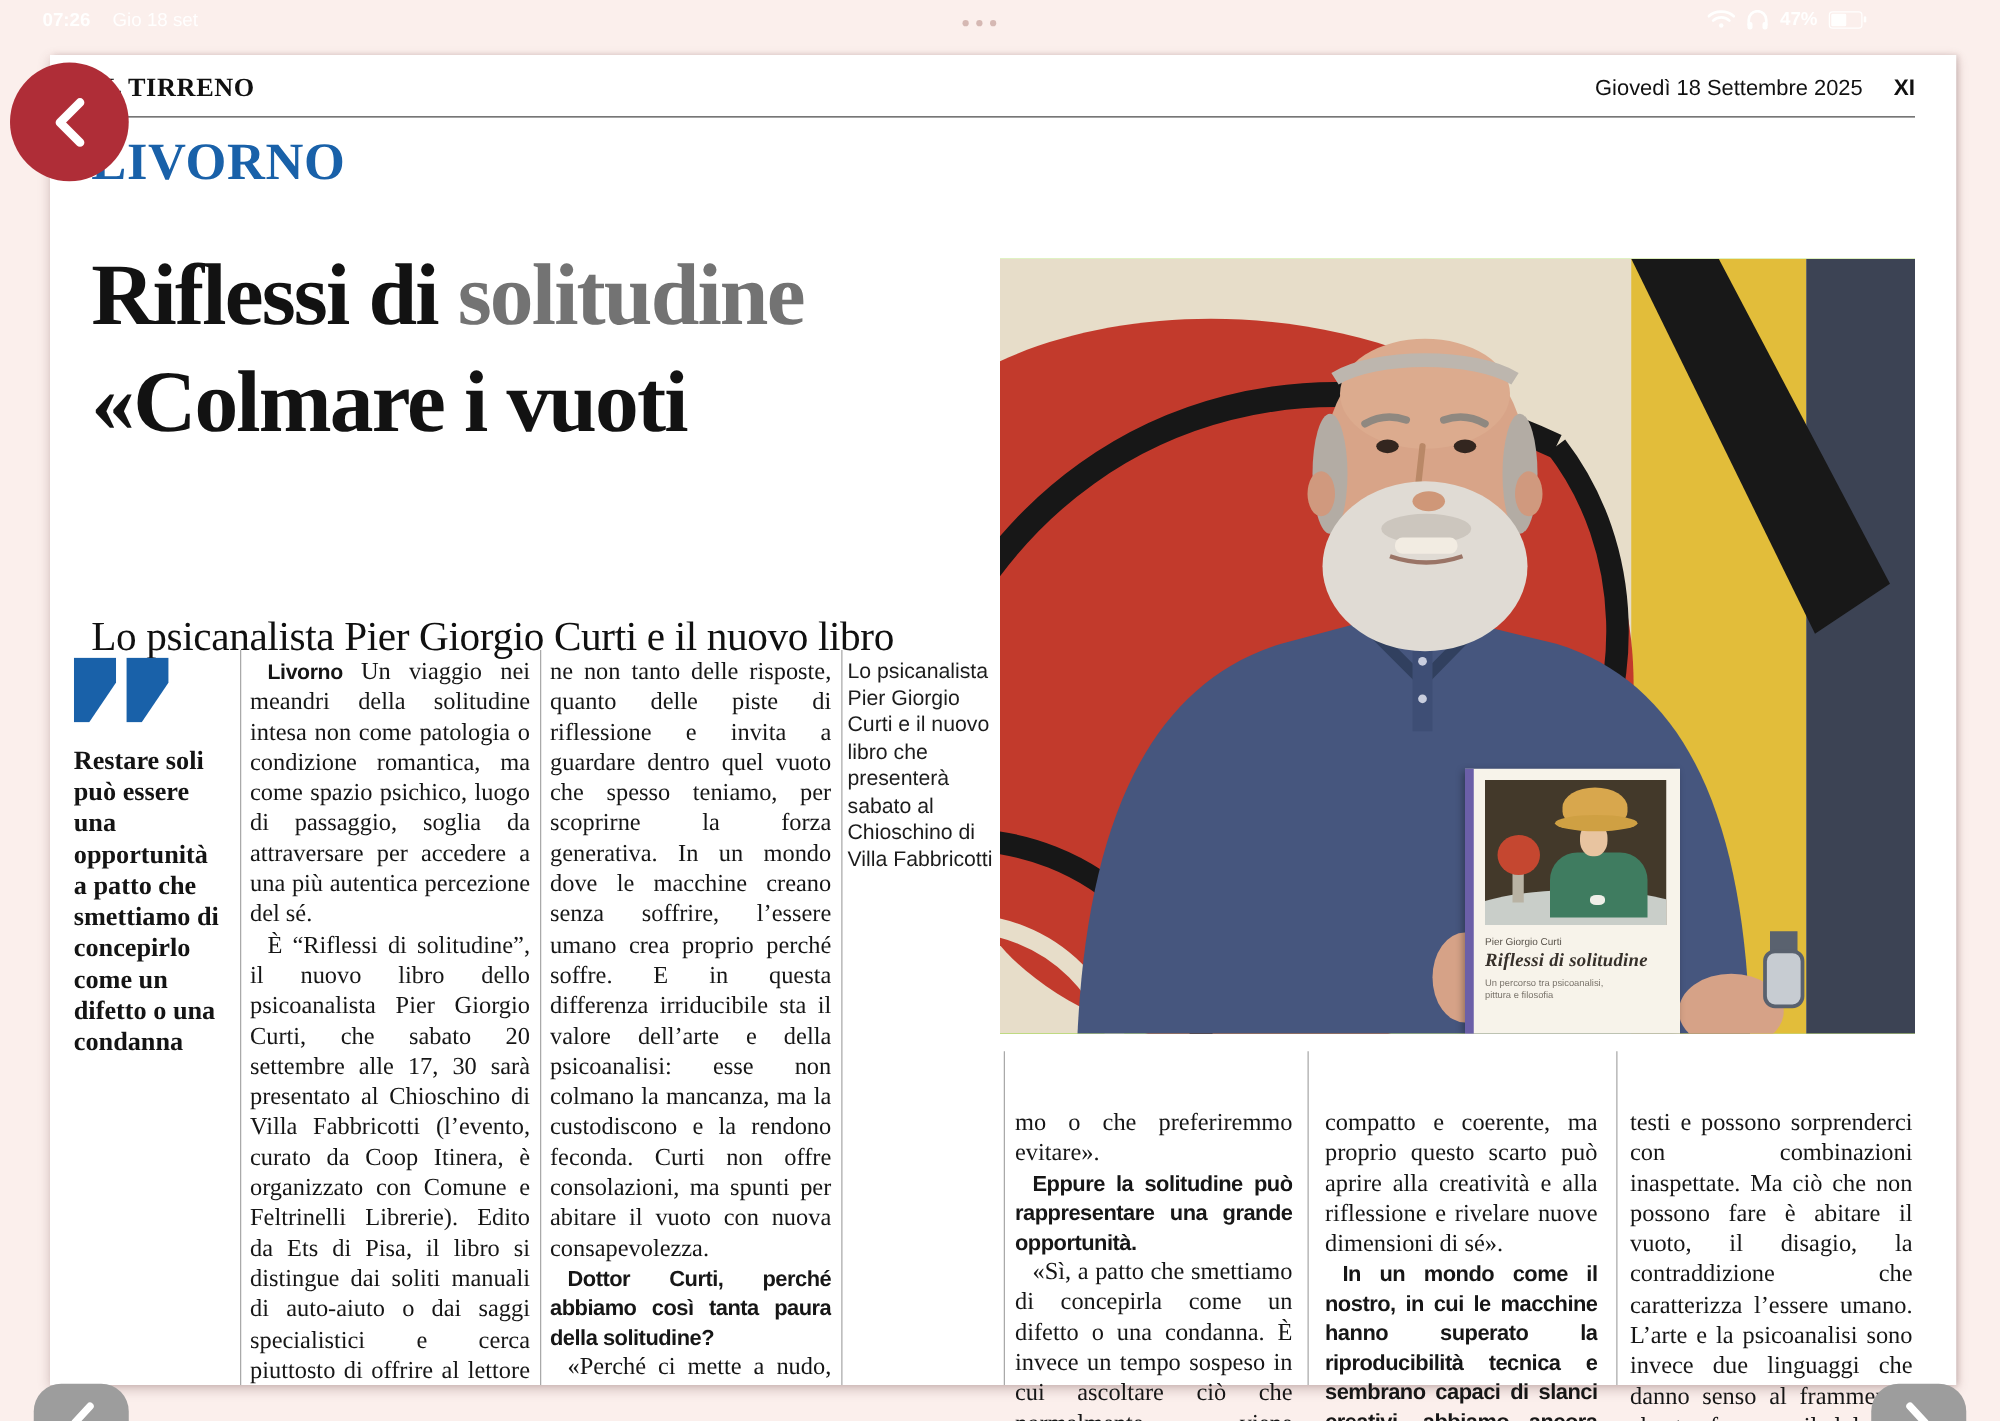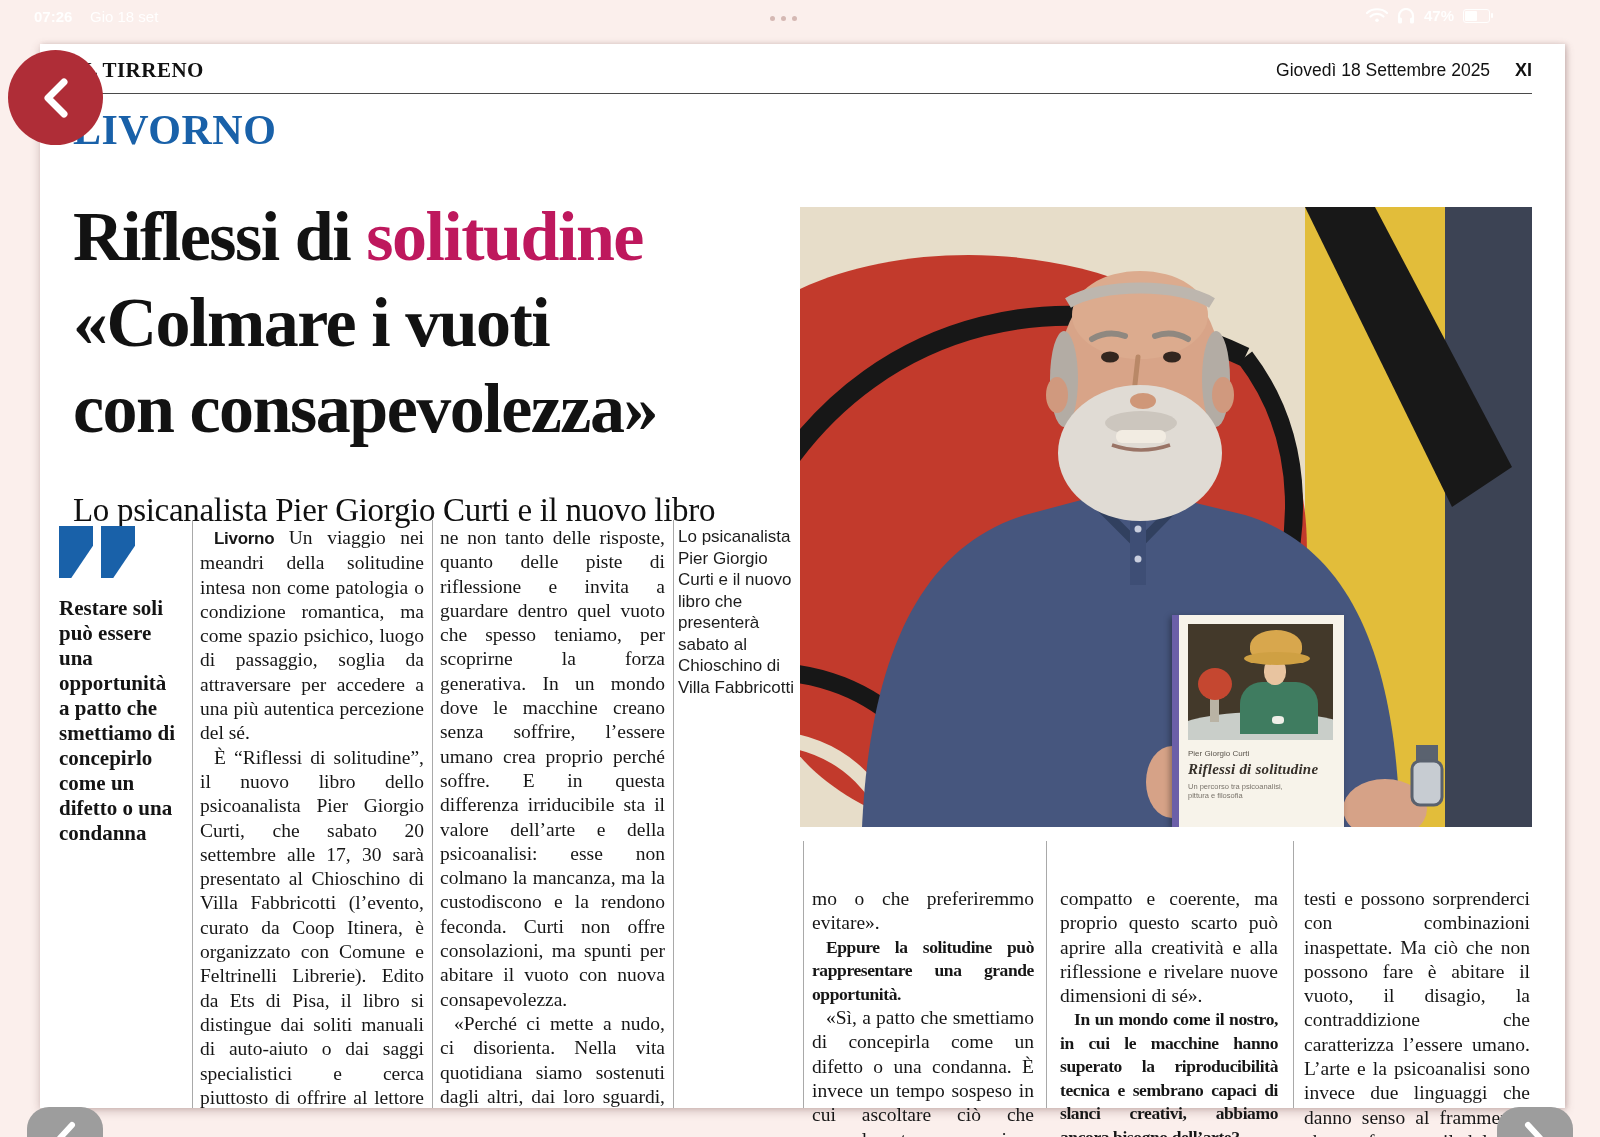--- a/index.html
+++ b/index.html
@@ -21,36 +21,36 @@
          box-shadow:0 3px 9px rgba(110,70,70,.30),2px 0 4px rgba(110,70,70,.18);}
   .masthead{position:absolute;left:35px;top:14px;font-size:21px;font-weight:bold;color:#111;letter-spacing:.5px;}
   .hdr-date{position:absolute;right:33px;top:16px;font-family:"Liberation Sans",sans-serif;font-size:17.5px;color:#111;}
   .hdr-date b{margin-left:20px;font-size:18px;margin-top:28px;}
   .hdr-rule{position:absolute;left:33px;right:33px;top:49px;height:1px;background:#4a4a4a;}
   .sec-left{position:absolute;left:33px;top:62px;font-size:42px;font-weight:bold;color:#1961a9;letter-spacing:.5px;}
   .sec-right{position:absolute;right:33px;top:64px;font-size:42px;font-weight:bold;color:#1961a9;letter-spacing:.5px;}
   
   .headline{position:absolute;left:33px;top:150px;width:710px;font-weight:bold;font-size:70px;
             line-height:86px;color:#121212;letter-spacing:-1.5px;}
-  .headline .accent{color:#be185d;}
+  .headline .accent{color:#737373;}
   .subtitle{position:absolute;left:33px;top:448px;width:720px;font-size:33px;color:#101010;letter-spacing:-.3px;}
   
   .pullquote{position:absolute;left:19px;top:482px;width:118px;}
   .qmarks{display:flex;gap:8px;}
   .qmark{width:34px;height:52px;background:#1961a9;
          clip-path:polygon(0 0,100% 0,100% 38%,36% 100%,0 100%);}
   .pq-text{margin-top:18px;font-size:21px;line-height:25px;font-weight:bold;color:#141414;}
   
   .vdiv{position:absolute;width:1px;background:#a9a9a9;}
   .bcol{position:absolute;top:482px;height:582px;overflow:hidden;font-size:19.5px;line-height:24.3px;
         color:#161616;text-align:justify;}
   .bcol p{margin:0;text-indent:14px;}
   .bcol p.noindent{text-indent:0;}
   .lead{font-family:"Liberation Sans",sans-serif;font-weight:bold;font-size:17px;letter-spacing:-.3px;}
-  .q{font-family:Liberation Serif, serif;font-weight:bold;font-size:17.5px;line-height:23.5px;
+  .q{font-family:Liberation Sans, sans-serif;font-weight:bold;font-size:17.5px;line-height:23.5px;
      letter-spacing:-.4px;}
   .caption{position:absolute;left:638px;top:482px;width:116px;font-family:"Liberation Sans",sans-serif;
            font-size:17px;line-height:21.5px;color:#1c1c1c;}
   .lowcol{top:799px;height:265px;margin-top:44px;}
   
   .photo{position:absolute;left:760px;top:163px;width:732px;height:620px;overflow:hidden;background:#84cc16;}
   .photo svg{position:absolute;left:0;top:0;}
   .book{position:absolute;left:372px;top:408px;width:172px;height:212px;background:#f7f3ea;
         border-left:7px solid #6b5fa8;box-shadow:-2px 2px 6px rgba(0,0,0,.35);padding:9px 11px 0 9px;box-sizing:border-box;}
   .book-art{position:relative;height:116px;background:#43392a;overflow:hidden;}
@@ -111,21 +111,20 @@
     <div class="hdr-date">
       <span>Giovedì 18 Settembre 2025</span>
       <b>XI</b>
     </div>
     <div class="hdr-rule"></div>
     <div class="sec-left">LIVORNO</div>
 
     <div class="headline">
       <span>Riflessi di </span><span class="accent">solitudine</span><br>
       <span>«Colmare i vuoti</span><br>
-      <span>con consapevolezza»</span>
     </div>
     <div class="subtitle">Lo psicanalista Pier Giorgio Curti e il nuovo libro</div>
 
     <div class="pullquote">
       <div class="qmarks">
           <span class="qmark"></span>
           <span class="qmark"></span>
         </div>
       <div class="pq-text">Restare soli può essere una opportunità a patto che smettiamo di concepirlo come un difetto o una condanna</div>
     </div>
@@ -137,20 +136,21 @@
     <div class="vdiv" style="left:1006px;top:797px;height:267px;"></div>
     <div class="vdiv" style="left:1253px;top:797px;height:267px;"></div>
 
     <div class="bcol" style="left:160px;width:224px;">
       <p><span class="lead">Livorno</span>
          <span>Un viaggio nei meandri della solitudine intesa non come patologia o condizione romantica, ma come spazio psichico, luogo di passaggio, soglia da attraversare per accedere a una più autentica percezione del sé.</span></p>
       <p>È “Riflessi di solitudine”, il nuovo libro dello psicoanalista Pier Giorgio Curti, che sabato 20 settembre alle 17, 30 sarà presentato al Chioschino di Villa Fabbricotti (l’evento, curato da Coop Itinera, è organizzato con Comune e Feltrinelli Librerie). Edito da Ets di Pisa, il libro si distingue dai soliti manuali di auto-aiuto o dai saggi specialistici e cerca piuttosto di offrire al lettore una galleria mentale in cui perdersi tra psicoanalisi, pittura e filosofia e lasciarsi condurre alla scoperta (o ri-scoperta) di pilastri dell’arte e del pensiero occidentale. Un percorso interdisciplinare per lettori curiosi, che mette a disposizio-</p>
     </div>
     <div class="bcol" style="left:400px;width:225px;">
       <p class="noindent">ne non tanto delle risposte, quanto delle piste di riflessione e invita a guardare dentro quel vuoto che spesso teniamo, per scoprirne la forza generativa. In un mondo dove le macchine creano senza soffrire, l’essere umano crea proprio perché soffre. E in questa differenza irriducibile sta il valore dell’arte e della psicoanalisi: esse non colmano la mancanza, ma la custodiscono e la rendono feconda. Curti non offre consolazioni, ma spunti per abitare il vuoto con nuova consapevolezza.</p>
+      <p class="q">Dottor Curti, perché abbiamo così tanta paura della solitudine?</p>
       <p>«Perché ci mette a nudo, ci disorienta. Nella vita quotidiana siamo sostenuti dagli altri, dai loro sguardi, dai loro riconoscimenti. Ma quando restiamo soli, ci troviamo di fronte a un’immagine di noi stessi meno stabile, più fragile, più frantumata e siamo costretti a fare i conti con parti che non conoscia-</p>
     </div>
 
     <div class="caption">Lo psicanalista Pier Giorgio Curti e il nuovo libro che presenterà sabato al Chioschino di Villa Fabbricotti</div>
 
     <div class="photo">
       <svg width="732" height="620" viewBox="0 0 732 620">
         <rect x="0" y="0" width="732" height="620" fill="#e7ddc9"></rect>
         <rect x="505" y="0" width="140" height="620" fill="#e2bd3a"></rect>
         <rect x="645" y="0" width="87" height="620" fill="#3c4354"></rect>

